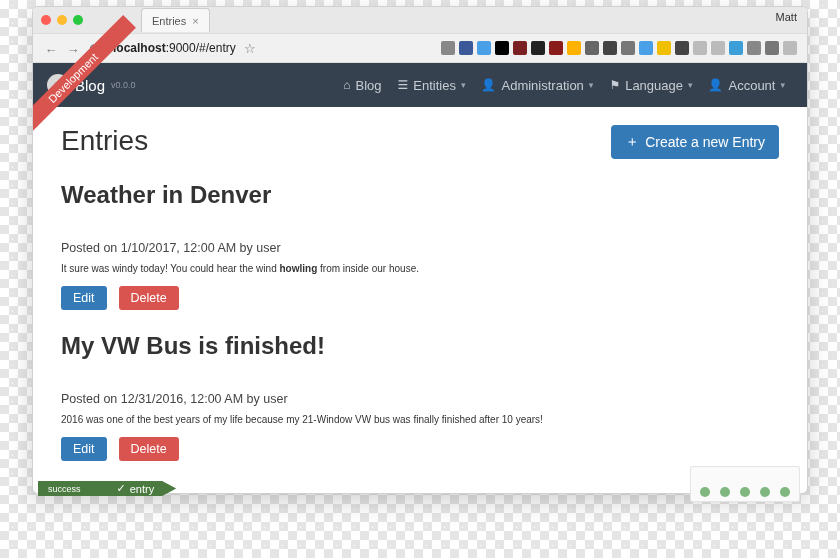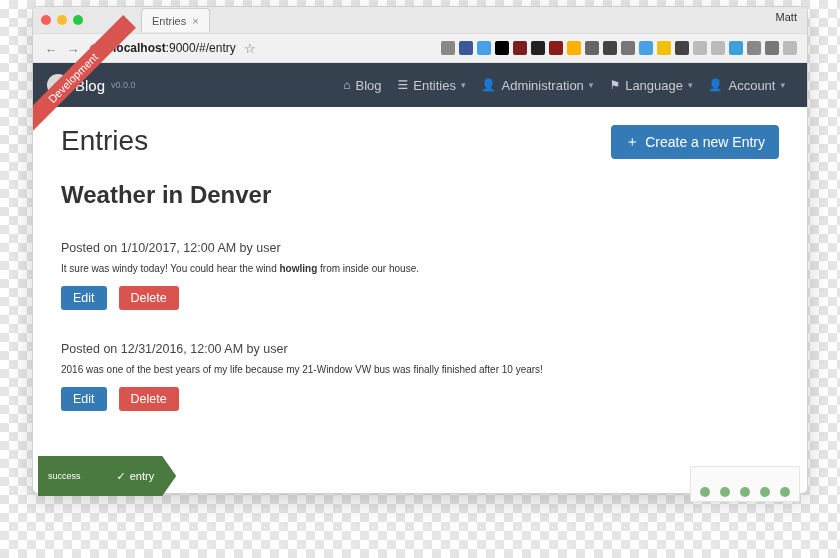--- a/index.html
+++ b/index.html
@@ -69,21 +69,21 @@
   .entry h2 { font-size:24px; font-weight:700; color:#333; margin-bottom:6px; }
   .meta { font-size:12.5px; color:#444; margin-bottom:8px;margin-top:32px; }
   .body { font-size:10px; color:#333; margin-bottom:12px; }
   .body .strong { font-weight:600; }
   .btn-row { display:flex; gap:12px; }
   .btn { border:none; border-radius:3px; color:#fff; font-size:12.5px; padding:5px 12px; cursor:pointer; }
   .btn.edit { background:#337ab7; }
   .btn.delete { background:#d9534f; }
 
   
-  .status-arrow { position:absolute; left:38px; bottom:62px; height:40px; display:flex; align-items:center; z-index:3;
+  .status-arrow { position:absolute; left:38px; bottom:62px; height:15px; display:flex; align-items:center; z-index:3;
                   background:#4a7a3f; color:#fff; font-size:11px; padding:0 22px 0 10px;
                   clip-path: polygon(0 0, calc(100% - 14px) 0, 100% 50%, calc(100% - 14px) 100%, 0 100%);}
   .status-arrow .zero { position:absolute; left:2px; top:-10px; font-size:9px; color:#fff; }
   .status-arrow .succ { font-size:9px; margin-right:36px; }
   .status-arrow .check { margin-right:4px; }
 
   .mini-widget { position:absolute; right:40px; bottom:56px; width:110px; height:36px; background:#fafafa;
                  border:1px solid #e5e5e5; border-radius:2px; z-index:3; display:flex; align-items:flex-end; justify-content:space-around; padding:4px; }
   .mini-widget .node { width:10px; height:10px; border-radius:50%; background:#7fb77e; }
 </style>
@@ -188,20 +188,21 @@
         <div class="entry">
           <h2>Weather in Denver</h2>
           <div class="meta">Posted on 1/10/2017, 12:00 AM by user</div>
           <div class="body"><span>It sure was windy today! You could hear the wind </span><span class="strong">howling</span><span> from inside our house.</span></div>
           <div class="btn-row">
             <button class="btn edit">Edit</button>
             <button class="btn delete">Delete</button>
           </div>
         </div>
         <div class="entry">
+          <h2>My VW Bus is finished!</h2>
           <div class="meta">Posted on 12/31/2016, 12:00 AM by user</div>
           <div class="body"><span>2016 was one of the best years of my life because my 21-Window VW bus was finally finished after 10 years!</span><span class="strong"></span><span></span></div>
           <div class="btn-row">
             <button class="btn edit">Edit</button>
             <button class="btn delete">Delete</button>
           </div>
         </div>
       </div>
   </div>
 

